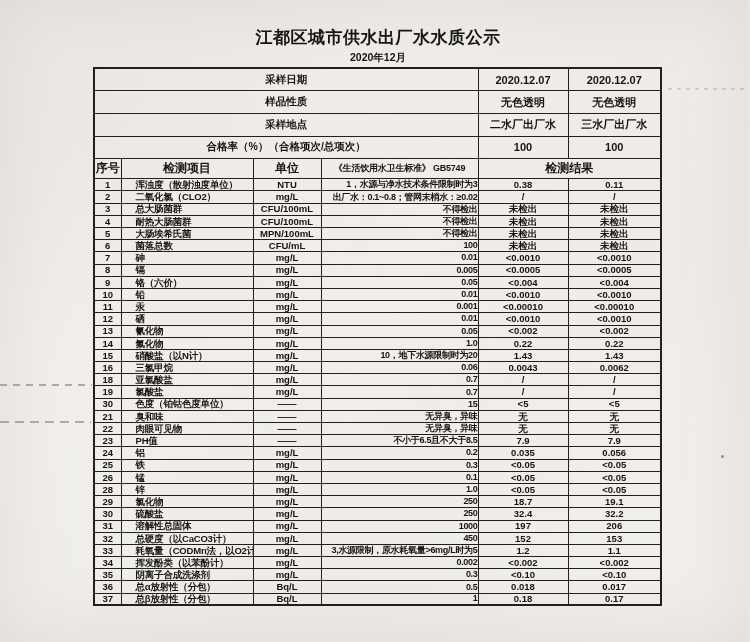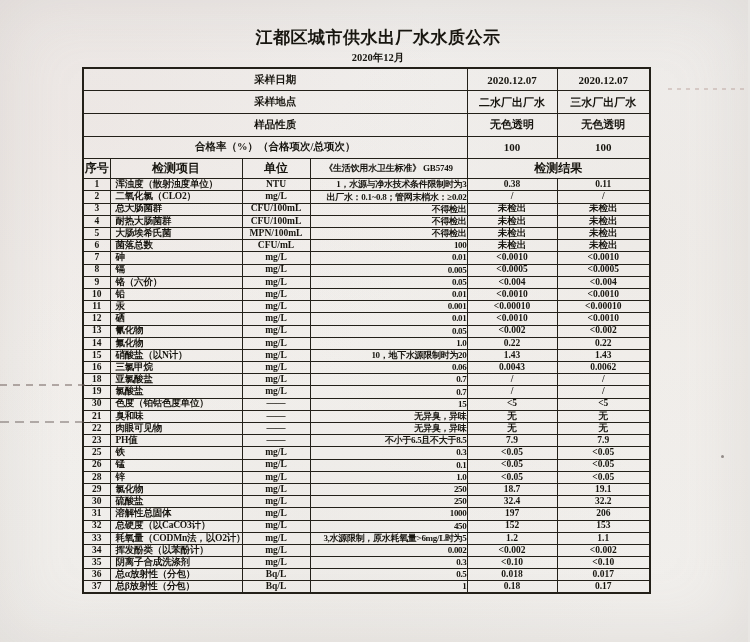--- a/index.html
+++ b/index.html
@@ -1,45 +1,45 @@
 <!DOCTYPE html>
 <html><head>
 <meta charset="utf-8">
 <style>
   html,body{margin:0;padding:0;background:#e8e6e3;}
   .page{
     position:relative;width:748px;height:642px;overflow:hidden;
     color:#17150f;
-    font-family:Liberation Serif, serif;
+    font-family:Liberation Sans, sans-serif;
     background:
       radial-gradient(circle at 12% 18%, rgba(214,188,182,.14), transparent 42%),
       radial-gradient(circle at 85% 40%, rgba(208,196,186,.12), transparent 45%),
       radial-gradient(circle at 40% 80%, rgba(205,198,190,.10), transparent 50%),
       linear-gradient(180deg,#efedeb 0%,#f3f1ee 55%,#f0eeeb 100%);
     box-shadow:inset 0 0 70px rgba(150,140,132,.18);
   }
   .title{position:absolute;top:26px;left:0;width:756px;text-align:center;
     font-size:17px;font-weight:700;letter-spacing:.5px;}
   .subtitle{position:absolute;top:51px;left:0;width:756px;text-align:center;
     font-size:10.5px;font-weight:700;}
-  table.grid{position:absolute;left:82px;top:67px;width:567px;
+  table.grid{position:absolute;left:93px;top:67px;width:567px;
     border-collapse:collapse;table-layout:fixed;border:2px solid #232019;}
   .grid td{border:1px solid #232019;padding:0;text-align:center;
     white-space:nowrap;overflow:hidden;vertical-align:middle;}
   col.w-no{width:27px}col.w-item{width:132px}col.w-unit{width:68px}
   col.w-std{width:157px}col.w-r1{width:90px}col.w-r2{width:93px}
   tr.info{height:22.7px}
   tr.info td{font-weight:700;font-size:11px;}
   tr.info td.info-label{font-size:10.5px;}
   tr.head{height:20px}
   tr.head td{font-weight:700;font-size:12px;}
   tr.head td.std-h{font-size:9px;letter-spacing:-.2px;}
   tr.data{height:12.19px}
   tr.data td{font-size:9.5px;line-height:1;font-weight:700;}
-  tr.data td.c-item{text-align:left;padding-left:5px;letter-spacing:-.2px;}
+  tr.data td.c-item{text-align:left;padding-left:14px;letter-spacing:-.2px;}
   tr.data td.c-std{font-size:9px;letter-spacing:-.3px;text-align:right;}
   .scratch{position:absolute;height:2px;}
   .s1{top:384px;left:0;width:92px;
     background:repeating-linear-gradient(90deg,rgba(112,96,92,.50) 0 7px,rgba(112,96,92,0) 7px 13px);}
   .s2{top:421px;left:0;width:91px;
     background:repeating-linear-gradient(90deg,rgba(100,88,85,.45) 0 9px,rgba(100,88,85,0) 9px 15px);}
   .s3{top:88px;left:668px;width:78px;height:2px;
     background:repeating-linear-gradient(90deg,rgba(160,125,118,.30) 0 4px,rgba(160,125,118,0) 4px 9px);}
   .speck{position:absolute;top:455px;left:721px;width:3px;height:3px;
     border-radius:50%;background:rgba(72,62,58,.55);}
@@ -60,28 +60,28 @@
         <col class="w-r1">
         <col class="w-r2">
     </colgroup>
     <tbody>
       <tr class="info">
         <td colspan="4" class="info-label">采样日期</td>
         <td>2020.12.07</td>
         <td>2020.12.07</td>
       </tr>
       <tr class="info">
+        <td colspan="4" class="info-label">样品性质</td>
+        <td>无色透明</td>
+        <td>无色透明</td>
+      </tr>
+      <tr class="info">
         <td colspan="4" class="info-label">采样地点</td>
         <td>二水厂出厂水</td>
         <td>三水厂出厂水</td>
-      </tr>
-      <tr class="info">
-        <td colspan="4" class="info-label">样品性质</td>
-        <td>无色透明</td>
-        <td>无色透明</td>
       </tr>
       <tr class="info">
         <td colspan="4" class="info-label">合格率（%）（合格项次/总项次）</td>
         <td>100</td>
         <td>100</td>
       </tr>
       <tr class="head">
         <td>序号</td>
         <td>检测项目</td>
         <td>单位</td>
@@ -258,20 +258,28 @@
           <td class="c-r">无</td>
           <td class="c-r">无</td>
         </tr>
         <tr class="data">
           <td class="c-no">23</td>
           <td class="c-item">PH值</td>
           <td class="c-unit">——</td>
           <td class="c-std">不小于6.5且不大于8.5</td>
           <td class="c-r">7.9</td>
           <td class="c-r">7.9</td>
+        </tr>
+        <tr class="data">
+          <td class="c-no">24</td>
+          <td class="c-item">铝</td>
+          <td class="c-unit">mg/L</td>
+          <td class="c-std">0.2</td>
+          <td class="c-r">0.035</td>
+          <td class="c-r">0.056</td>
         </tr>
         <tr class="data">
           <td class="c-no">25</td>
           <td class="c-item">铁</td>
           <td class="c-unit">mg/L</td>
           <td class="c-std">0.3</td>
           <td class="c-r">&lt;0.05</td>
           <td class="c-r">&lt;0.05</td>
         </tr>
         <tr class="data">

